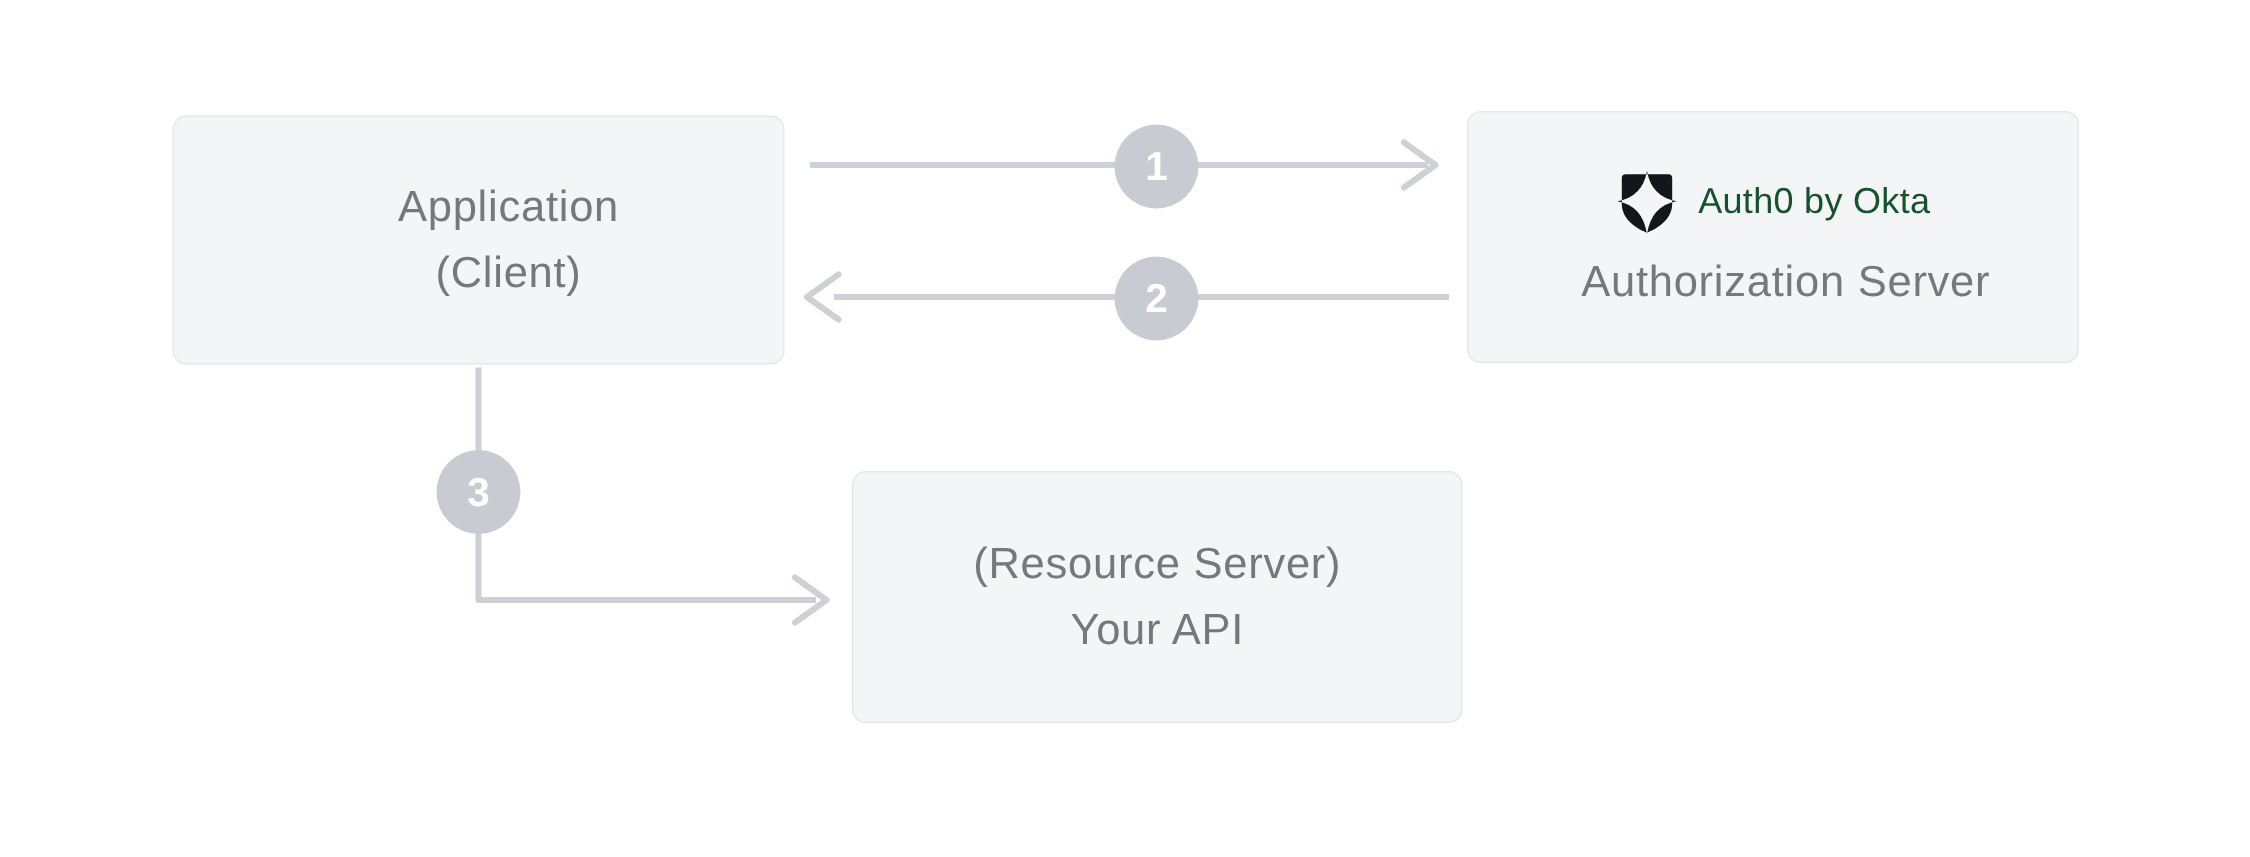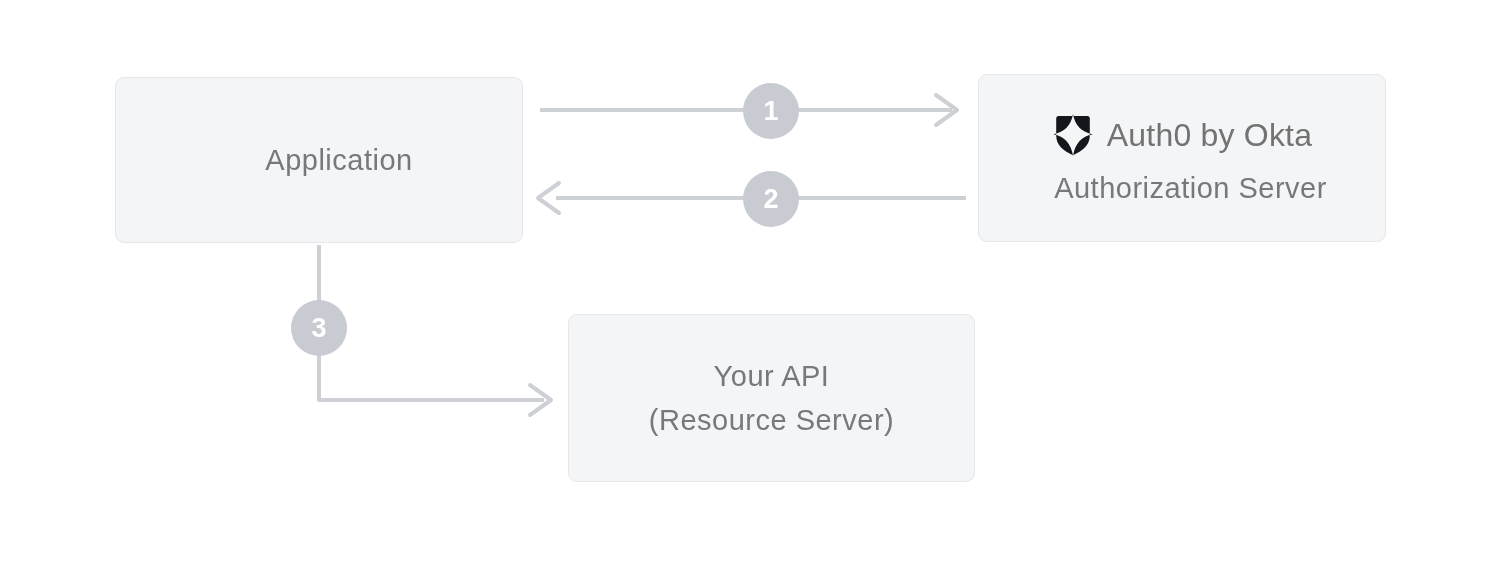--- a/index.html
+++ b/index.html
@@ -44,22 +44,22 @@
   .node-api        { left: 568px; top: 314px; width: 407px; height: 168px; }
 
   .brand-row {
     display: flex;
     align-items: center;
     justify-content: center;
     margin-bottom: 14px;
   }
   .brand-row svg { display: block; margin-right: 13px; }
   .brand-text {
-    color: #737373;
-    font-size: 32px;
+    color: #14532d;
+    font-size: 24px;
     font-weight: 500;
     line-height: 30px;
     letter-spacing: 0.2px;
   }
   .auth-label { line-height: 32px; margin-left: 17px; }
 
   .badge {
     position: absolute;
     width: 56px;
     height: 56px;
@@ -96,36 +96,37 @@
 
       <g>
         <path d="M319 245 V400 H544" stroke-linejoin="round"></path>
         <path d="M530 385 L551 400 L530 415" stroke-linecap="round" stroke-linejoin="round"></path>
       </g>
     </g>
   </svg>
 
   <div class="node node-application">
     <div>Application</div>
+    <div>(Client)</div>
   </div>
 
   <div class="node node-auth">
     <div class="brand-row">
       <svg width="42" height="46" viewBox="0 0 100 100">
         <path fill="#13161a" fill-rule="evenodd" d="
           M16 5 H84 Q90 5 90 11 V52 C90 74 72 89 50 98 C28 89 10 74 10 52 V11 Q10 5 16 5 Z
           M50 0 Q57 41 97 48 Q57 55 50 100 Q43 55 3 48 Q43 41 50 0 Z"></path>
       </svg>
       <span class="brand-text">Auth0 by Okta</span>
     </div>
     <div class="auth-label">Authorization Server</div>
   </div>
 
   <div class="node node-api">
+    <div>(Resource Server)</div>
     <div>Your API</div>
-    <div>(Resource Server)</div>
   </div>
 
   <div class="badge badge-1">1</div>
   <div class="badge badge-2">2</div>
   <div class="badge badge-3">3</div>
 
 </div>
 
 </body></html>

